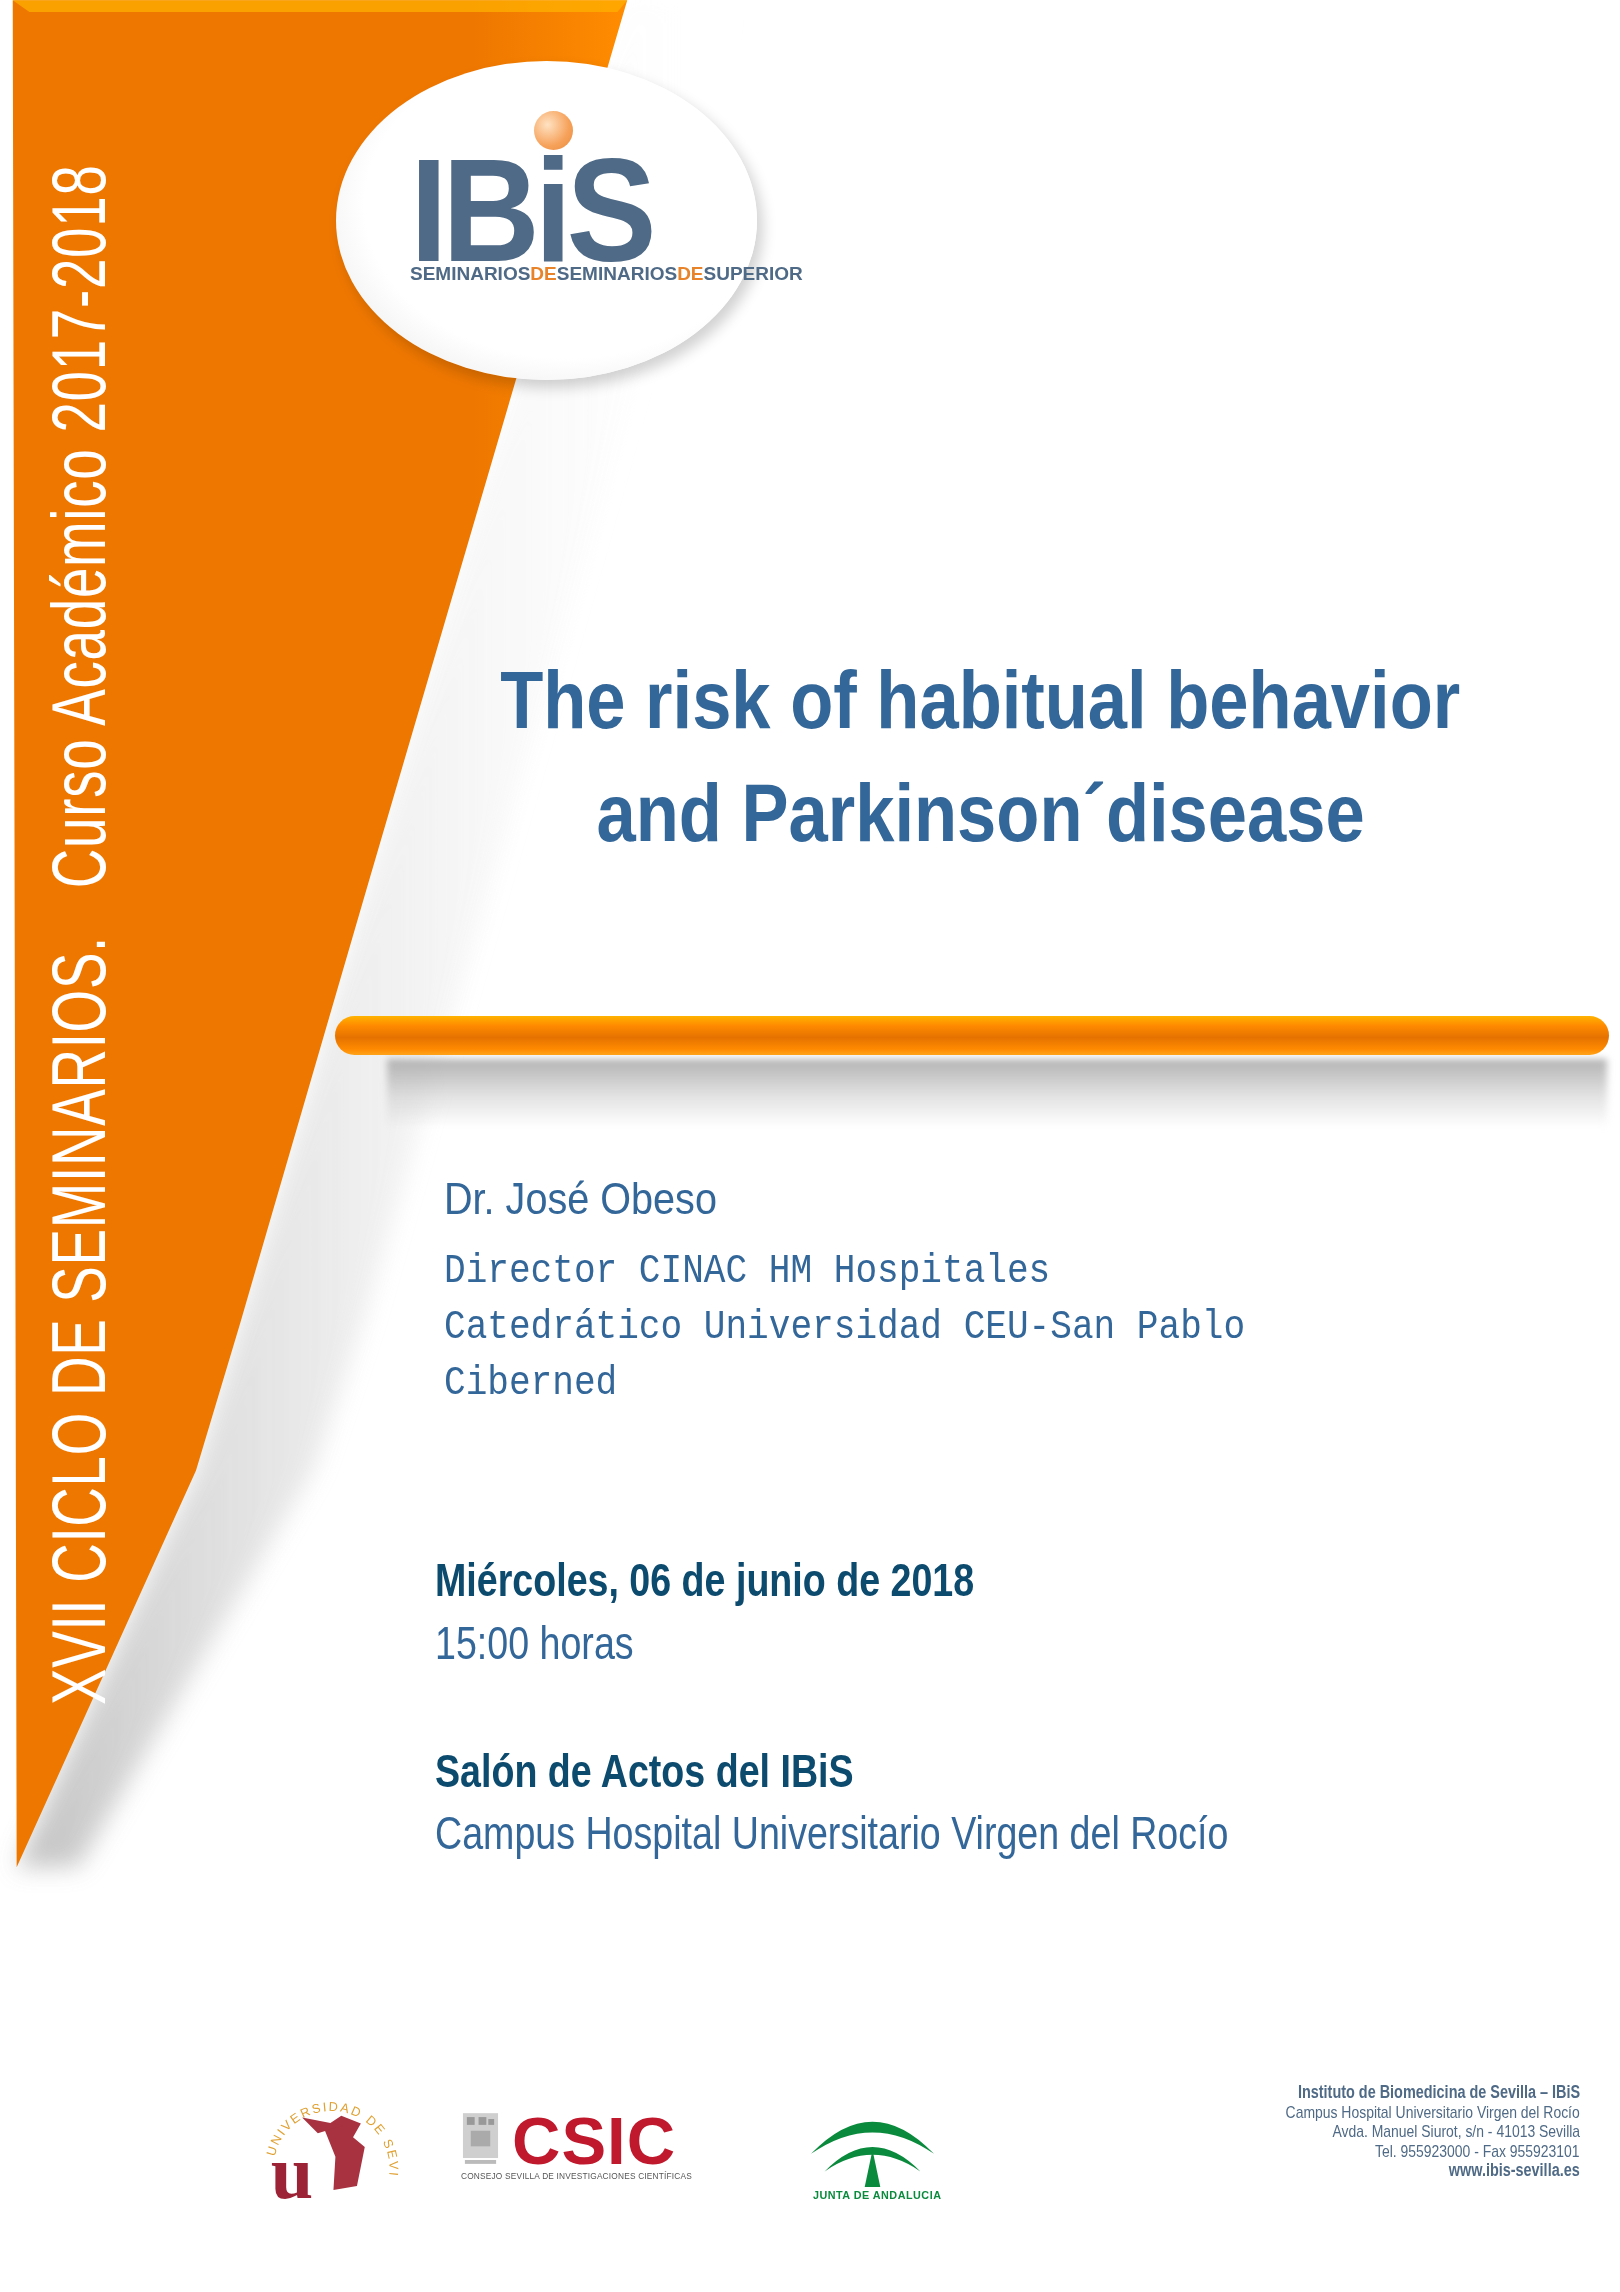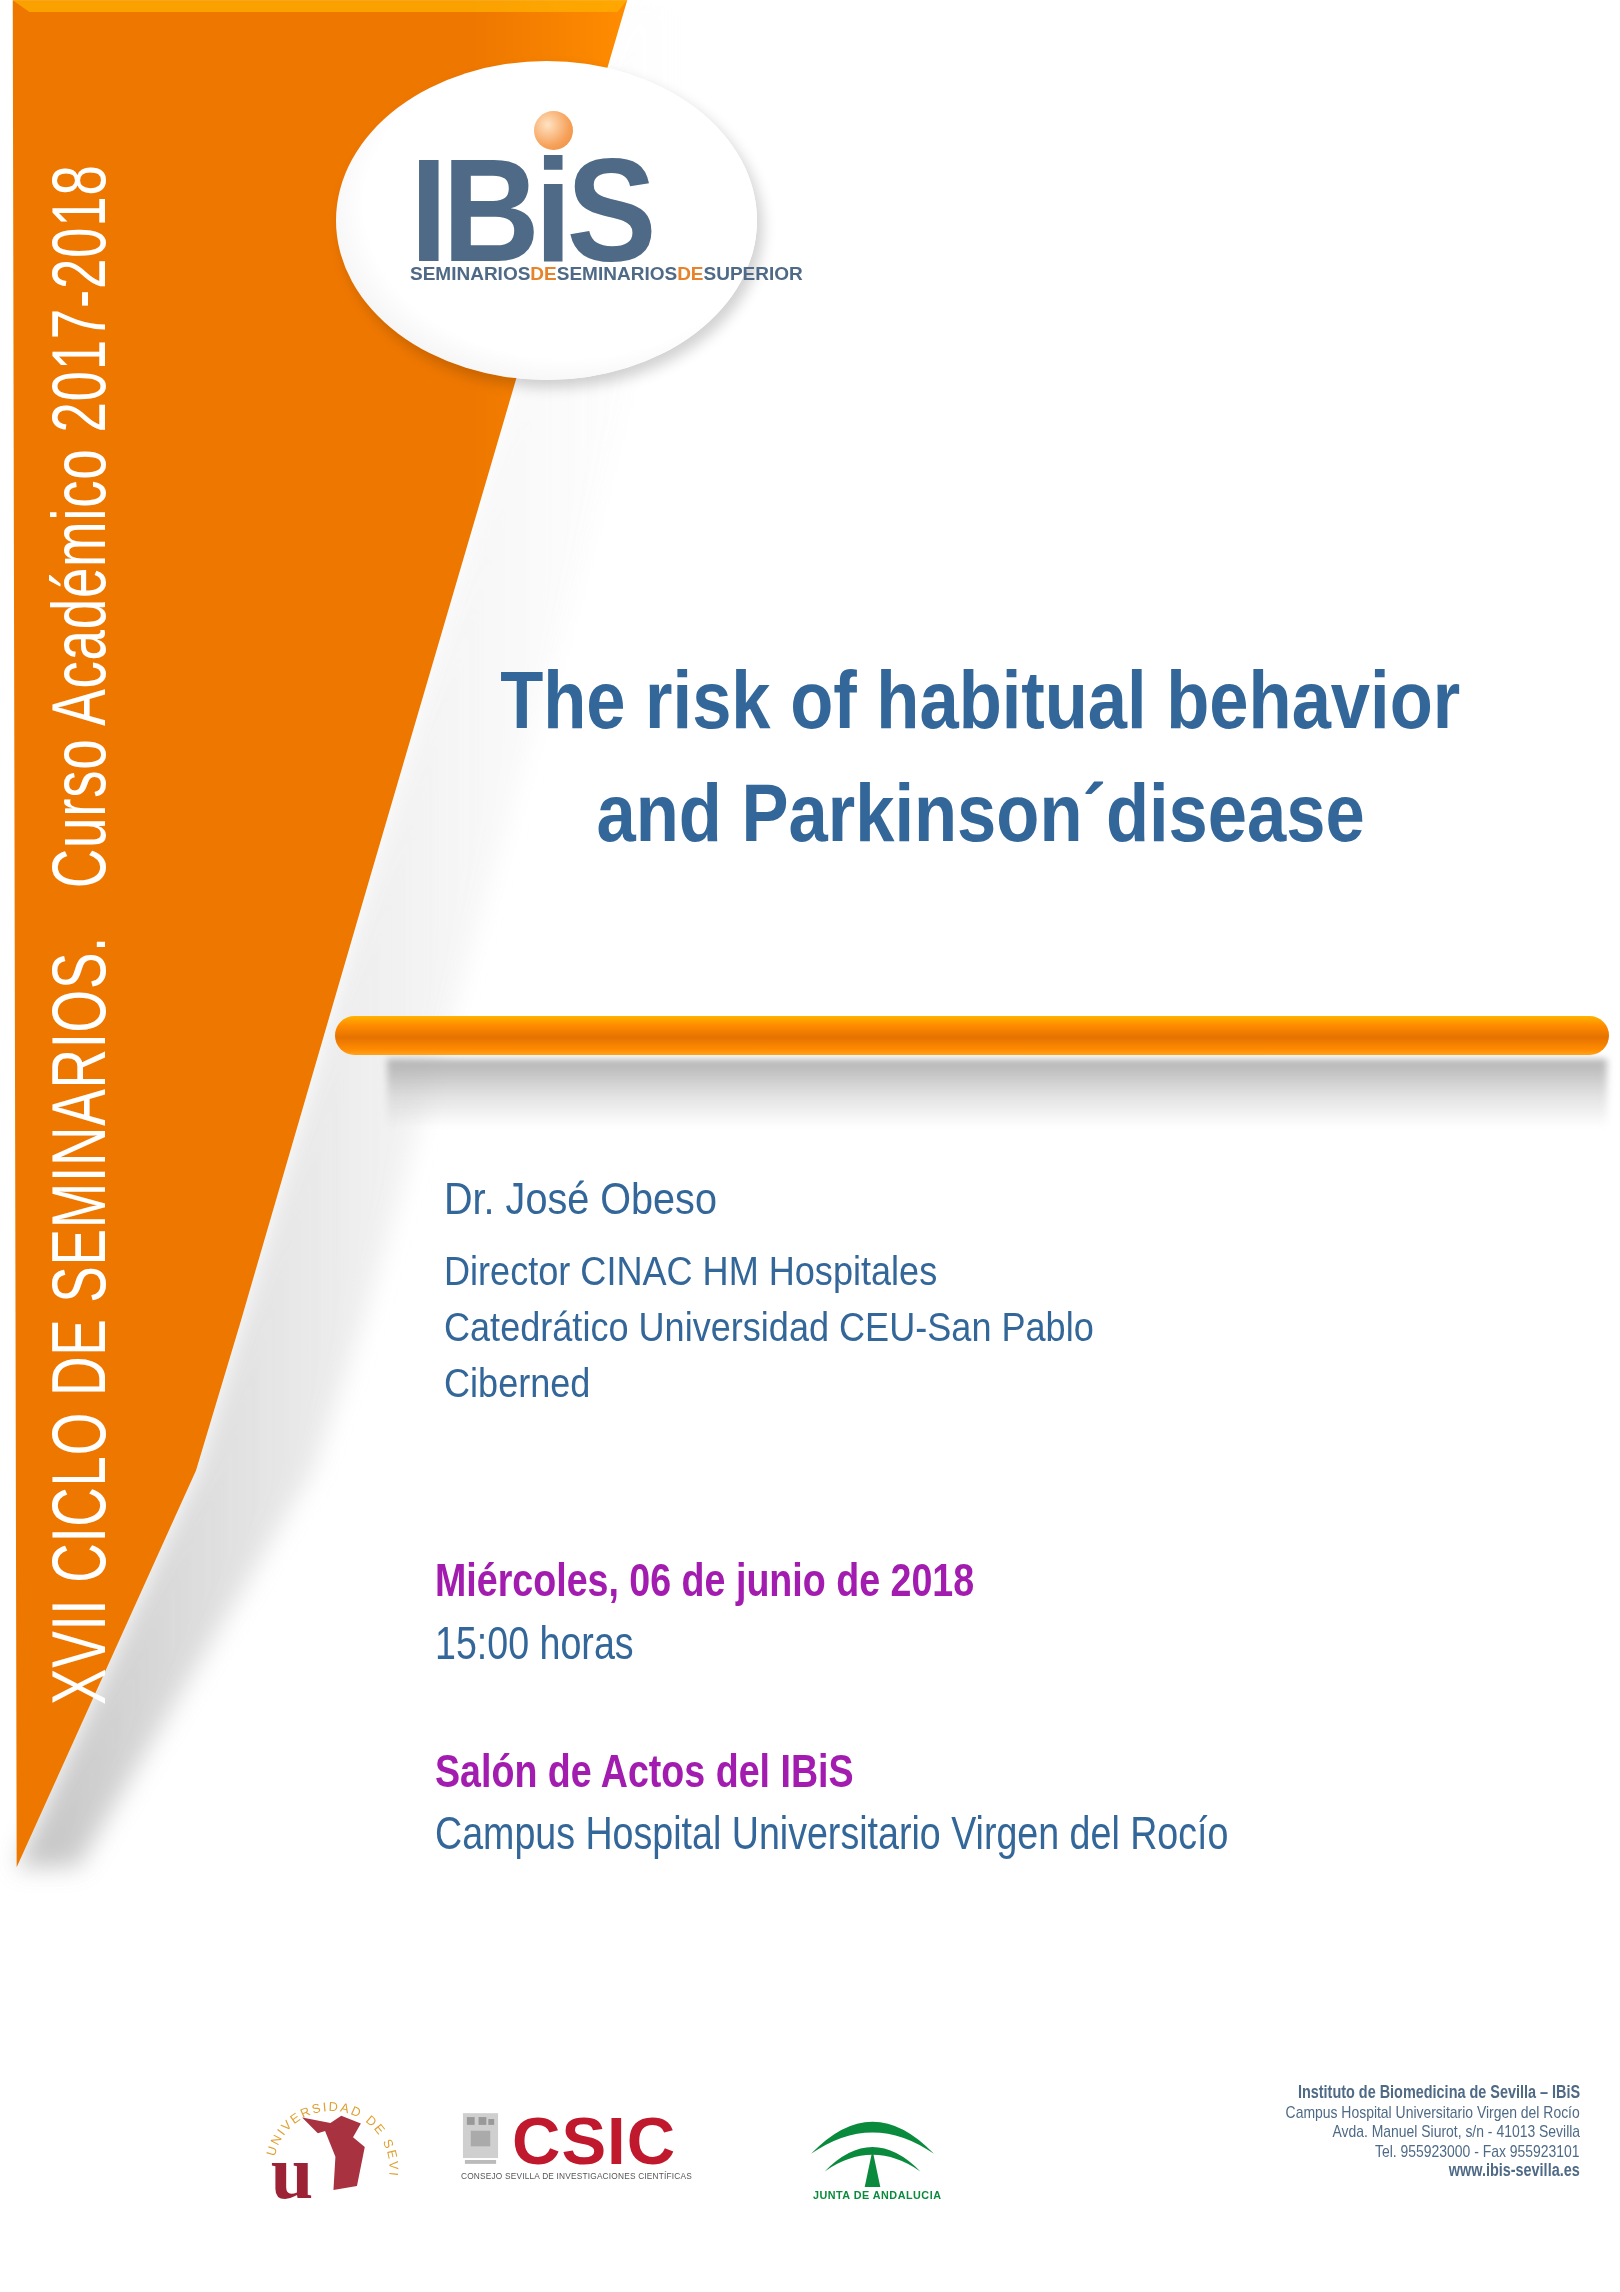--- a/index.html
+++ b/index.html
@@ -73,26 +73,26 @@
 
   
   .speaker-name {
     position:absolute; left:444px; top:1176px;
     color:#336699; font-size:45px; line-height:1;
     font-family:"Liberation Sans Narrow","Liberation Sans", sans-serif;
   }
   .speaker-line {
     position:absolute; left:444px;
     color:#336699; font-size:41px; line-height:1; white-space:nowrap;
-    font-family:Liberation Sans, sans-serif;
+    font-family:Liberation Mono, monospace;
   }
   .narrow { display:inline-block; transform:scaleX(0.88); transform-origin:0 50%; }
 
   .event-bold {
-    position:absolute; left:435px; color:#a21caf; font-weight:bold;
+    position:absolute; left:435px; color:#0c4a6e; font-weight:bold;
     font-size:47px; line-height:1; white-space:nowrap;
     font-family:"Liberation Sans Narrow","Liberation Sans", sans-serif;
   }
   .event-regular {
     position:absolute; left:435px; color:#336699;
     font-size:47px; line-height:1; white-space:nowrap;
     font-family:"Liberation Sans Narrow","Liberation Sans", sans-serif;
   }
   .condensed { display:inline-block; transform:scaleX(0.8); transform-origin:0 50%; }
 

